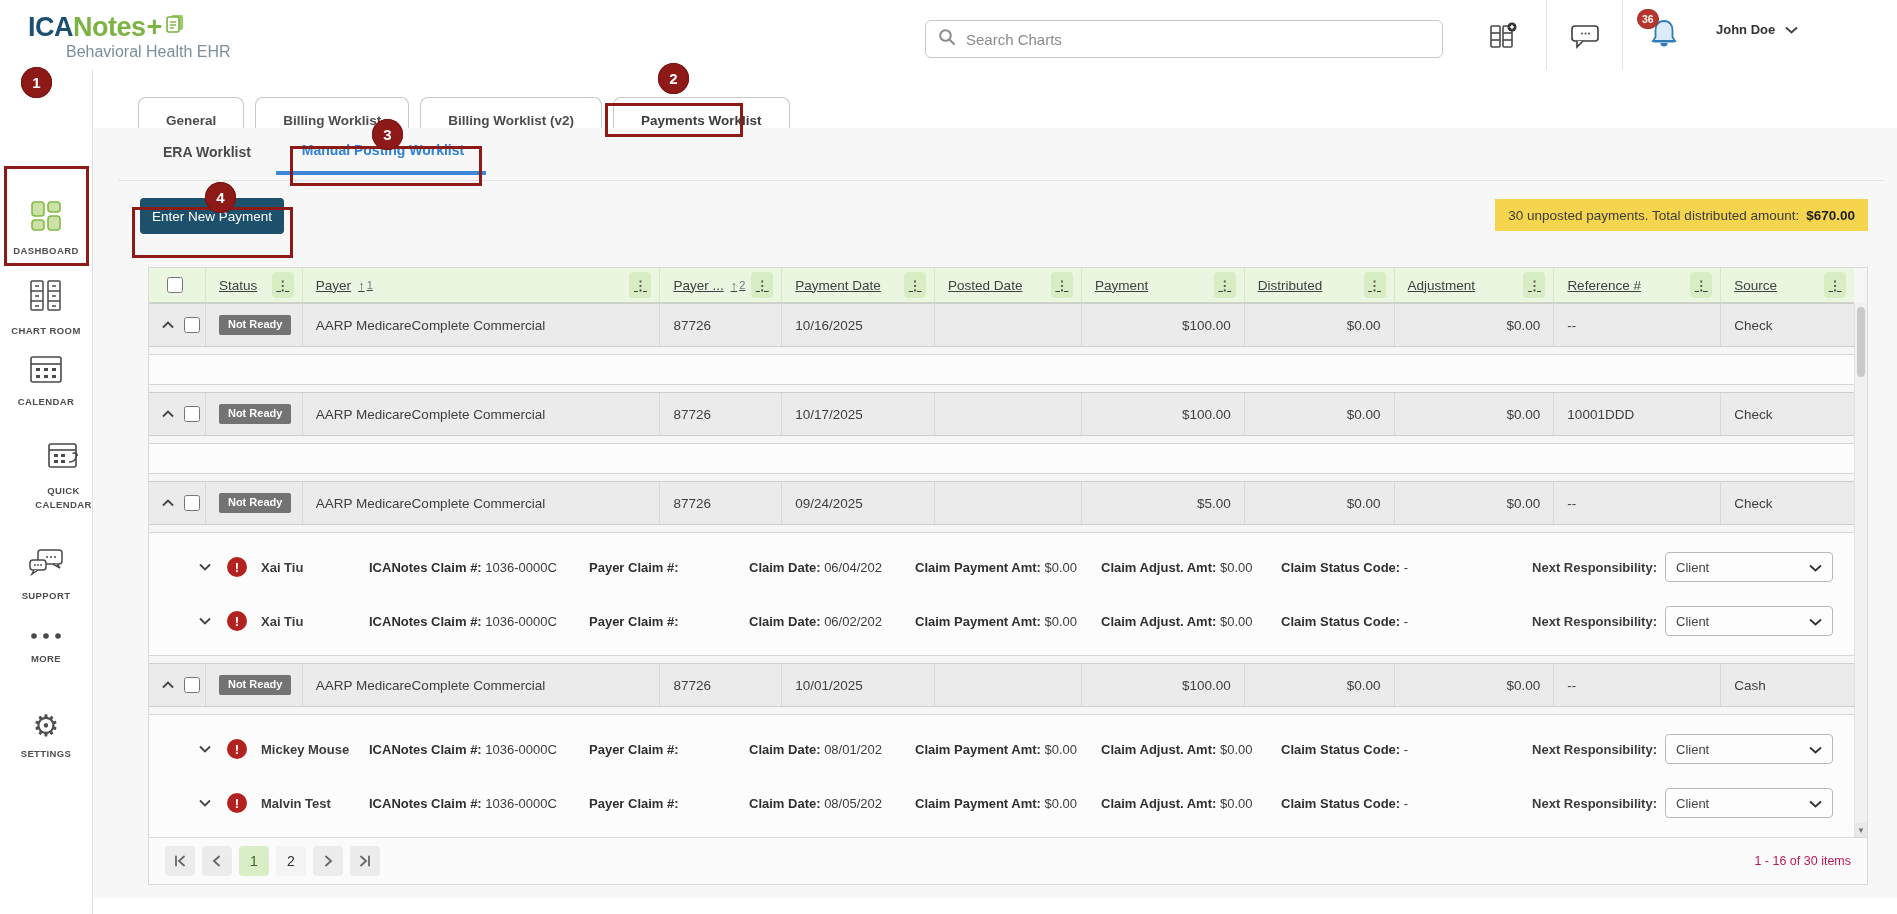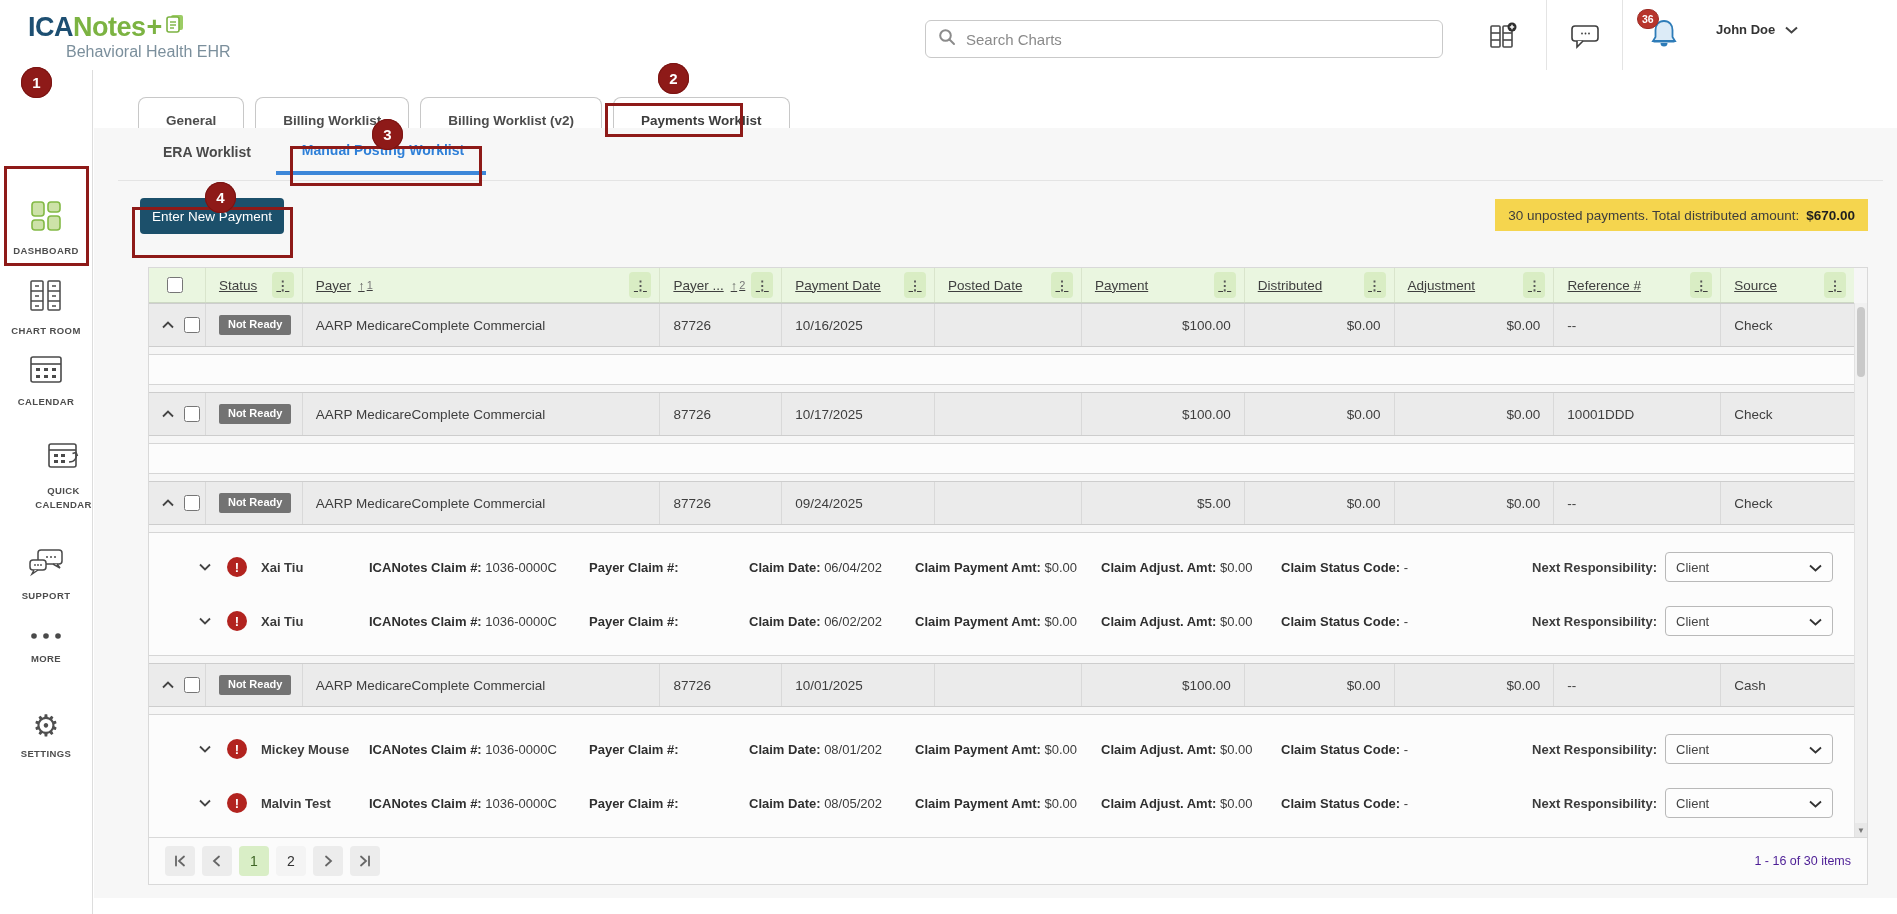--- a/index.html
+++ b/index.html
@@ -112,21 +112,21 @@
   .varrow { position:absolute; left:0; right:0; bottom:0; height:14px; background:#e8e8e8; color:#777;
      font-size:8px; display:flex; align-items:center; justify-content:center; }
 
   .pager { position:absolute; left:0; bottom:0; width:1718px; height:47px; border-top:1px solid #d9d9d9;
      background:#fbfbfb; display:flex; align-items:center; justify-content:space-between; padding:0 16px; }
   .pager-left { display:flex; align-items:center; gap:7px; }
   .pbtn { width:30px; height:30px; border-radius:4px; background:#ececec; display:flex; align-items:center;
      justify-content:center; cursor:pointer; font-size:14px; color:#666; }
   .pbtn.page { background:#f4f4f4; font-size:14px; color:#333; }
   .pbtn.page.active { background:#d9eec6; color:#3f6626; }
-  .pager-info { font-size:12.5px; color:#4c1d95; }
+  .pager-info { font-size:12.5px; color:#be185d; }
 
   
   .ann { position:absolute; width:31px; height:31px; border-radius:50%; background:#8e1a18;
      color:#fff; font-size:15px; font-weight:bold; display:flex; align-items:center; justify-content:center;
      z-index:60; pointer-events:none; box-shadow:0 0 0 1px #7a1412 inset; }
   .hlbox { position:absolute; border:3px solid #8e1a18; z-index:55; pointer-events:none; }
   .ann1 { left:21px; top:67px; } .ann2 { left:658px; top:63px; }
   .ann3 { left:372px; top:119px; } .ann4 { left:205px; top:182px; }
   .hl-dash { left:4px; top:166px; width:85px; height:100px; }
   .hl-tab { left:605px; top:103px; width:138px; height:34px; }

